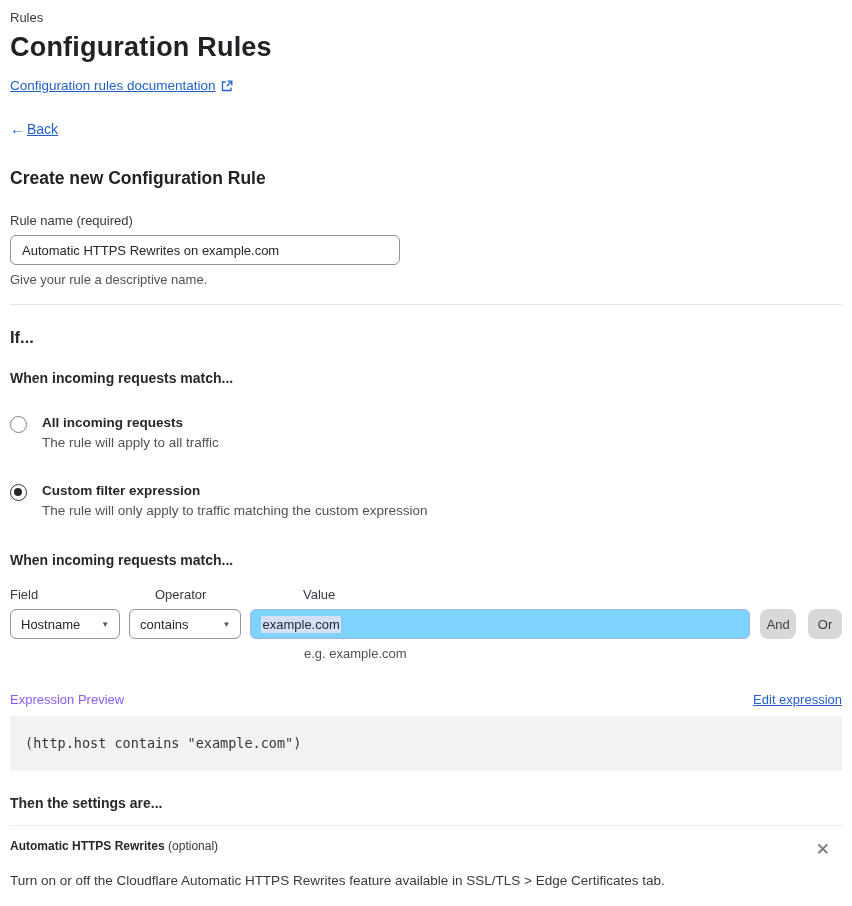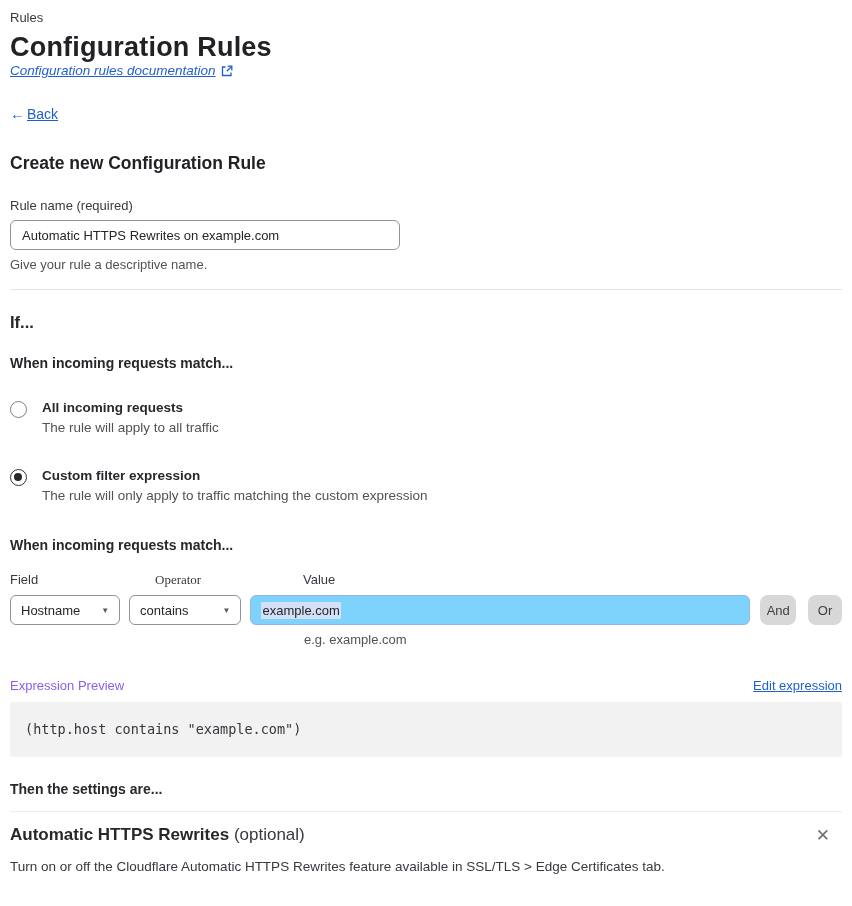--- a/index.html
+++ b/index.html
@@ -10,21 +10,21 @@
     color: #24262b;
     overflow: hidden;
   }
   .page { padding: 8px 10px 0 10px; }
 
   .breadcrumb { font-size: 13px; color: #36393f; margin-top: 2px; }
   .page-title { font-size: 27px; font-weight: bold; color: #202226; margin-top: 7px; letter-spacing: 0.2px; }
   .subtitle { font-size: 14.5px; color: #4f5257; margin-top: 13px; }
 
   a.link { color: #1f5fd0; text-decoration: underline; cursor: pointer; }
-  .doc-link-row { font-size: 13.5px; display: flex; align-items: center; gap: 5px; font-style: italic; }
+  .doc-link-row { margin-top: 15px; font-size: 13.5px; display: flex; align-items: center; gap: 5px; }
   .ext-icon { display: inline-block; width: 12px; height: 12px; }
   .ext-icon svg { display: block; }
 
   .back-row { margin-top: 27px; font-size: 14px; display: flex; align-items: center; gap: 2px; }
   .back-arrow { color: #1f5fd0; text-decoration: none; font-size: 15px; }
 
   .section-title { font-size: 17.5px; font-weight: bold; color: #202226; margin-top: 31px; }
 
   .field-label { font-size: 13px; color: #36393f; margin-top: 24px; }
   .rule-name-input {
@@ -94,21 +94,21 @@
   .code-block {
     margin-top: 9px; background: #f2f2f3; border-radius: 2px;
     padding: 19px 15px 20px 15px;
     font-family: "DejaVu Sans Mono", "Liberation Mono", monospace;
     font-size: 13.5px; color: #33363b;
   }
 
   .then-title { font-size: 14px; font-weight: bold; margin-top: 24px; color: #26282c; }
 
   .setting-header { display: flex; justify-content: space-between; align-items: flex-start; margin-top: 13px; }
-  .setting-name { font-size: 17px; color: #26282c; }
+  .setting-name { font-size: 12px; color: #26282c; }
   .setting-name b { font-weight: bold; }
   .setting-optional { font-weight: normal; color: #36393f; }
   .close-btn {
     background: none; border: none; color: #6f7278; font-size: 17px;
     cursor: pointer; line-height: 1; padding: 2px 4px; margin-right: 8px;
     font-family: "Liberation Sans", sans-serif;
   }
   .setting-desc { font-size: 13.5px; color: #36393f; margin-top: 13px; }
 </style>
 </head>
@@ -160,21 +160,21 @@
       <div class="radio-label">Custom filter expression</div>
       <div class="radio-desc">The rule will only apply to traffic matching the custom expression</div>
     </span>
   </div>
 
   <div class="builder">
     <div class="match-title" style="margin-top:34px;">When incoming requests match...</div>
 
     <div class="builder-labels">
       <div style="width:145px;">Field</div>
-      <div style="width:148px;font-family:Liberation Serif, serif;">Operator</div>
+      <div style="width:148px;">Operator</div>
       <div>Value</div>
     </div>
 
     <div class="builder-row">
       <div class="select-box select-field">
         <span>Hostname</span>
         <span class="caret">▼</span>
       </div>
       <div class="select-box select-operator">
         <span>contains</span>

